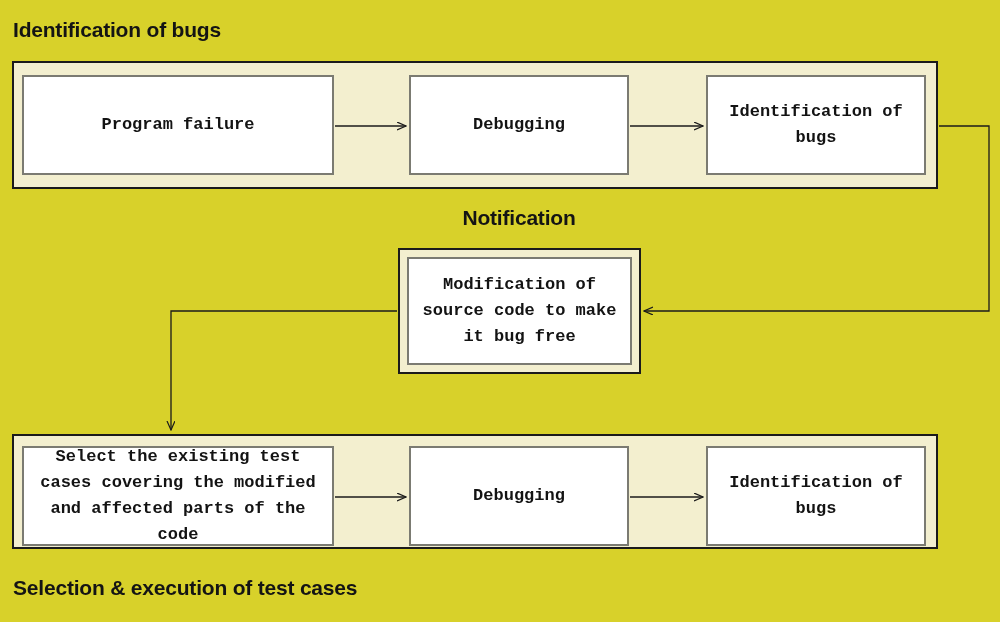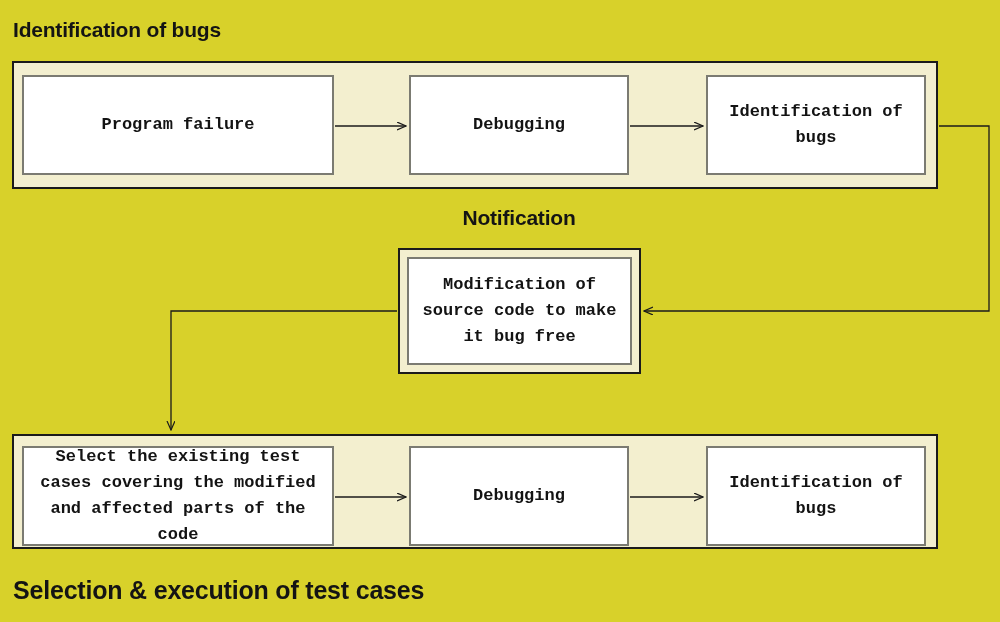--- a/index.html
+++ b/index.html
@@ -35,21 +35,21 @@
   #title-mid {
     left: 0;
     top: 206px;
     width: 1038px;
     text-align: center;
     font-size: 21px;
   }
   #title-bottom {
     left: 13px;
     top: 576px;
-    font-size: 25px;
+    font-size: 21px;
   }
 
   
   .band {
     position: absolute;
     background: #f3efcf;
     border: 2px solid #1b1b1b;
     box-sizing: border-box;
   }
   #band-top {

